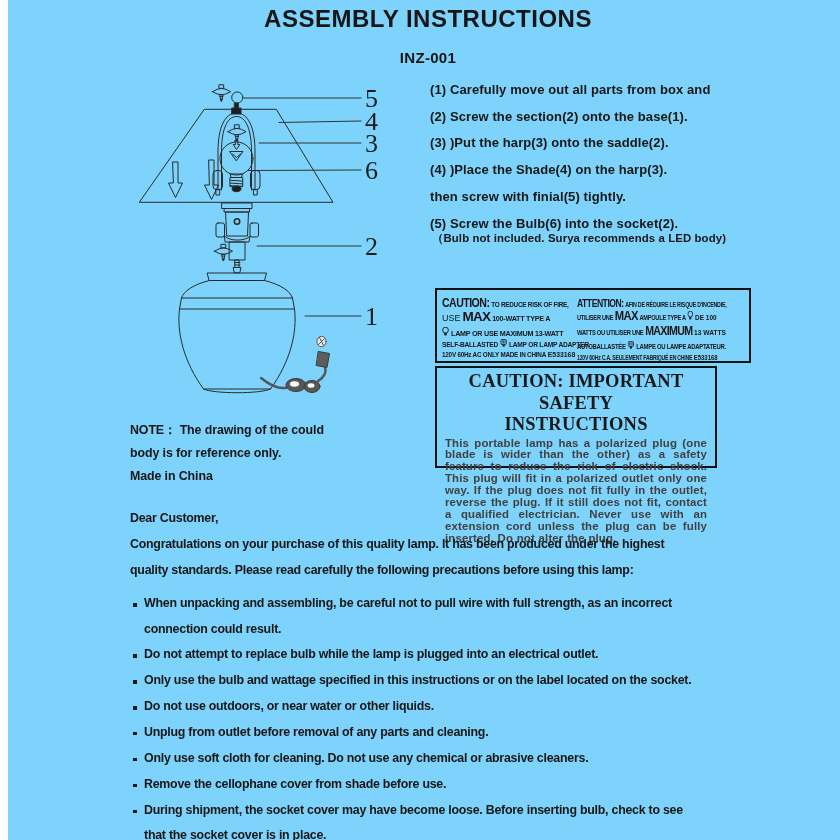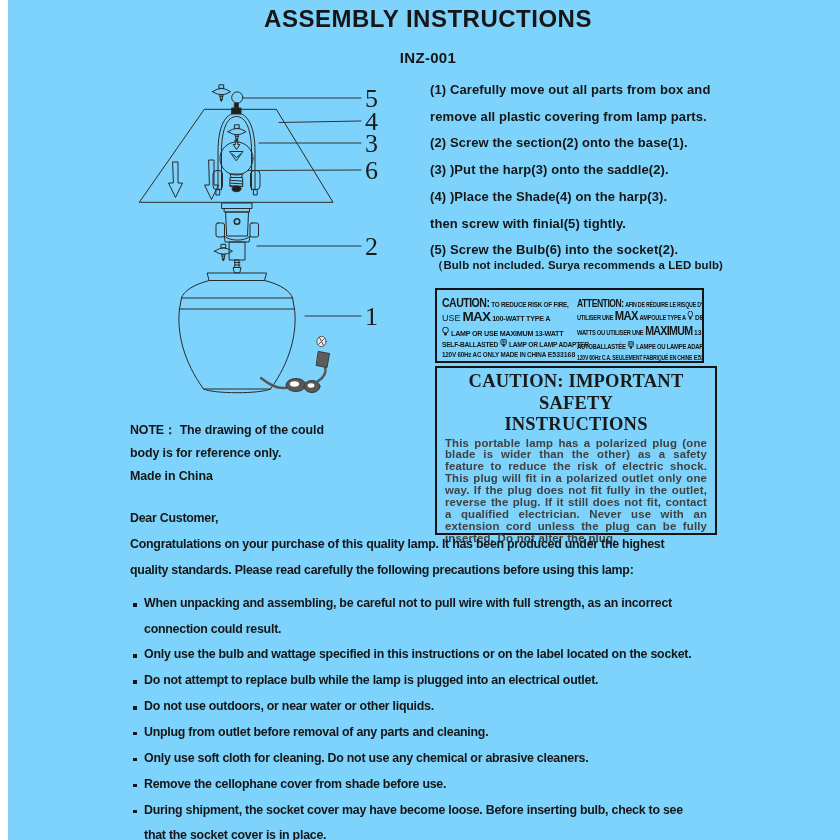--- a/index.html
+++ b/index.html
@@ -17,21 +17,21 @@
   .callout { position:absolute; left:357px; width:34px; line-height:30px;
              font-family:"Liberation Serif", serif; font-size:26px; color:#1b1b1b; }
 
   
   .steps { position:absolute; left:422px; top:77px; width:312px;
            font-size:13px; font-weight:bold; letter-spacing:0.1px; }
   .steps .line { line-height:26.7px; white-space:nowrap; }
   .steps .subline { line-height:14px; margin-top:-6px; font-size:11.4px; white-space:nowrap; padding-left:2px; }
 
   
-  .labels { position:absolute; left:427px; top:288px; width:269px; height:75px;
+  .labels { position:absolute; left:427px; top:288px; width:316px; height:75px;
             border:2px solid #131313; box-sizing:border-box; display:flex; overflow:hidden; }
   .lab-col { box-sizing:border-box; }
   .lab-col.en { width:137px; padding:3px 1px 2px 5px; }
   .lab-col.fr { width:140px; padding:3px 1px 2px 3px; }
   .lab-line { white-space:nowrap; transform-origin:0 0; }
   .lab-line > * { vertical-align:baseline; }
   .lab-line > * + * { margin-left:2px; }
   .lh  { font-size:12px;   font-weight:bold; letter-spacing:-0.6px; }
   .lh2 { font-size:11px;   font-weight:bold; letter-spacing:-0.6px; }
   .ls  { font-size:7.2px;  font-weight:bold; letter-spacing:-0.25px; }
@@ -40,21 +40,21 @@
   .lmax{ font-size:13.5px; font-weight:bold; letter-spacing:-0.8px; }
   .lmax2{ font-size:12.5px;font-weight:bold; letter-spacing:-0.8px; }
   .le  { font-size:7.8px;  font-weight:bold; }
   .h14 { height:14px; } .h15 { height:15px; } .h10 { height:10.5px; } .h13 { height:13px; }
   .sx76{ transform:scaleX(.76);} .sx78{ transform:scaleX(.78);} .sx83{ transform:scaleX(.83);}
   .sx85{ transform:scaleX(.85);} .sx87{ transform:scaleX(.87);} .sx88{ transform:scaleX(.88);}
   .sx92{ transform:scaleX(.92);}
   .bulbic, .cflic { display:inline-block; }
 
   
-  .safety { position:absolute; left:427px; top:366px; width:282px; height:169px;
+  .safety { position:absolute; left:427px; top:366px; width:282px; height:102px;
             border:2.5px solid #131313; box-sizing:border-box; padding:3px 8px 0; }
   .safety .t { text-align:center; font-family:"Liberation Serif", serif; font-weight:bold;
                font-size:18.5px; line-height:21.5px; letter-spacing:0.2px; color:#191919; }
   .safety .body { margin-top:2px; font-size:11.4px; font-weight:bold; color:#414141;
                   text-align:justify; line-height:11.95px; letter-spacing:0.15px; word-spacing:0.4px; }
 
   
   .note { position:absolute; left:122px; top:419px; font-size:12.4px; font-weight:bold; letter-spacing:-0.1px; }
   .note div { line-height:22.8px; }
 
@@ -175,27 +175,26 @@
 
   <div class="callout" style="top:84px">5</div>
   <div class="callout" style="top:107px">4</div>
   <div class="callout" style="top:129px">3</div>
   <div class="callout" style="top:156px">6</div>
   <div class="callout" style="top:232px">2</div>
   <div class="callout" style="top:302px">1</div>
 
   <div class="steps">
     <div class="line">(1) Carefully move out all parts from box and</div>
-    <div class="line">remove all plastic covering from lamp parts.</div>
     <div class="line">(2) Screw the section(2) onto the base(1).</div>
     <div class="line">(3) )Put the harp(3) onto the saddle(2).</div>
     <div class="line">(4) )Place the Shade(4) on the harp(3).</div>
     <div class="line">then screw with finial(5) tightly.</div>
     <div class="line">(5) Screw the Bulb(6) into the socket(2).</div>
-    <div class="subline">（Bulb not included. Surya recommends a LED bulb)</div>
+    <div class="subline">（Bulb not included. Surya recommends a LED body)</div>
   </div>
 
   <div class="labels">
     <div class="lab-col en">
       <div class="lab-line h14 sx88">
         <span class="lh">CAUTION:</span><span class="ls">TO REDUCE RISK OF FIRE,</span>
       </div>
       <div class="lab-line h15">
         <span class="lmid">USE</span><span class="lmax">MAX</span><span class="ls">100-WATT TYPE A</span>
       </div>
@@ -256,22 +255,22 @@
 
   <div class="letter">
     <div class="ln">Dear Customer,</div>
     <div class="ln">Congratulations on your purchase of this quality lamp. It has been produced under the highest</div>
     <div class="ln">quality standards. Please read carefully the following precautions before using this lamp:</div>
 
     <div class="bullets">
       <div class="bline"><span class="sq"></span><span>When unpacking and assembling, be careful not to pull wire with full strength, as an incorrect</span></div>
       <div class="bline cont"><span>connection could result.</span></div>
 
+      <div class="bline"><span class="sq"></span><span>Do not attempt to replace bulb while the lamp is plugged into an electrical outlet.</span></div>
       <div class="bline"><span class="sq"></span><span>Only use the bulb and wattage specified in this instructions or on the label located on the socket.</span></div>
-      <div class="bline"><span class="sq"></span><span>Do not attempt to replace bulb while the lamp is plugged into an electrical outlet.</span></div>
       <div class="bline"><span class="sq"></span><span>Do not use outdoors, or near water or other liquids.</span></div>
       <div class="bline"><span class="sq"></span><span>Unplug from outlet before removal of any parts and cleaning.</span></div>
       <div class="bline"><span class="sq"></span><span>Only use soft cloth for cleaning. Do not use any chemical or abrasive cleaners.</span></div>
       <div class="bline"><span class="sq"></span><span>Remove the cellophane cover from shade before use.</span></div>
 
       <div class="bline"><span class="sq"></span><span>During shipment, the socket cover may have become loose. Before inserting bulb, check to see</span></div>
       <div class="bline cont"><span>that the socket cover is in place.</span></div>
     </div>
   </div>
 

